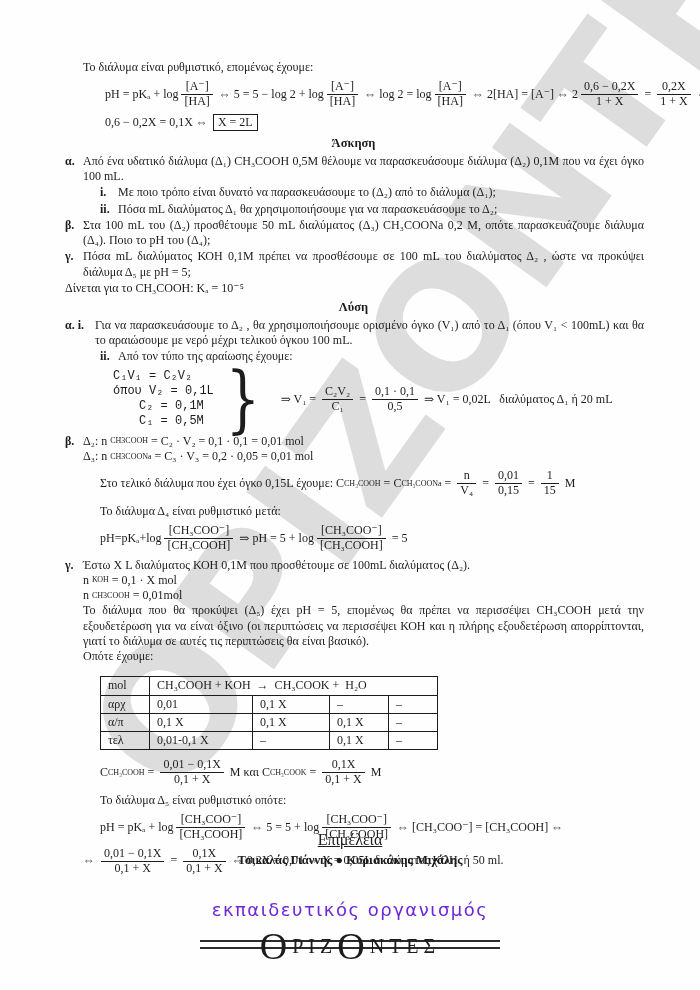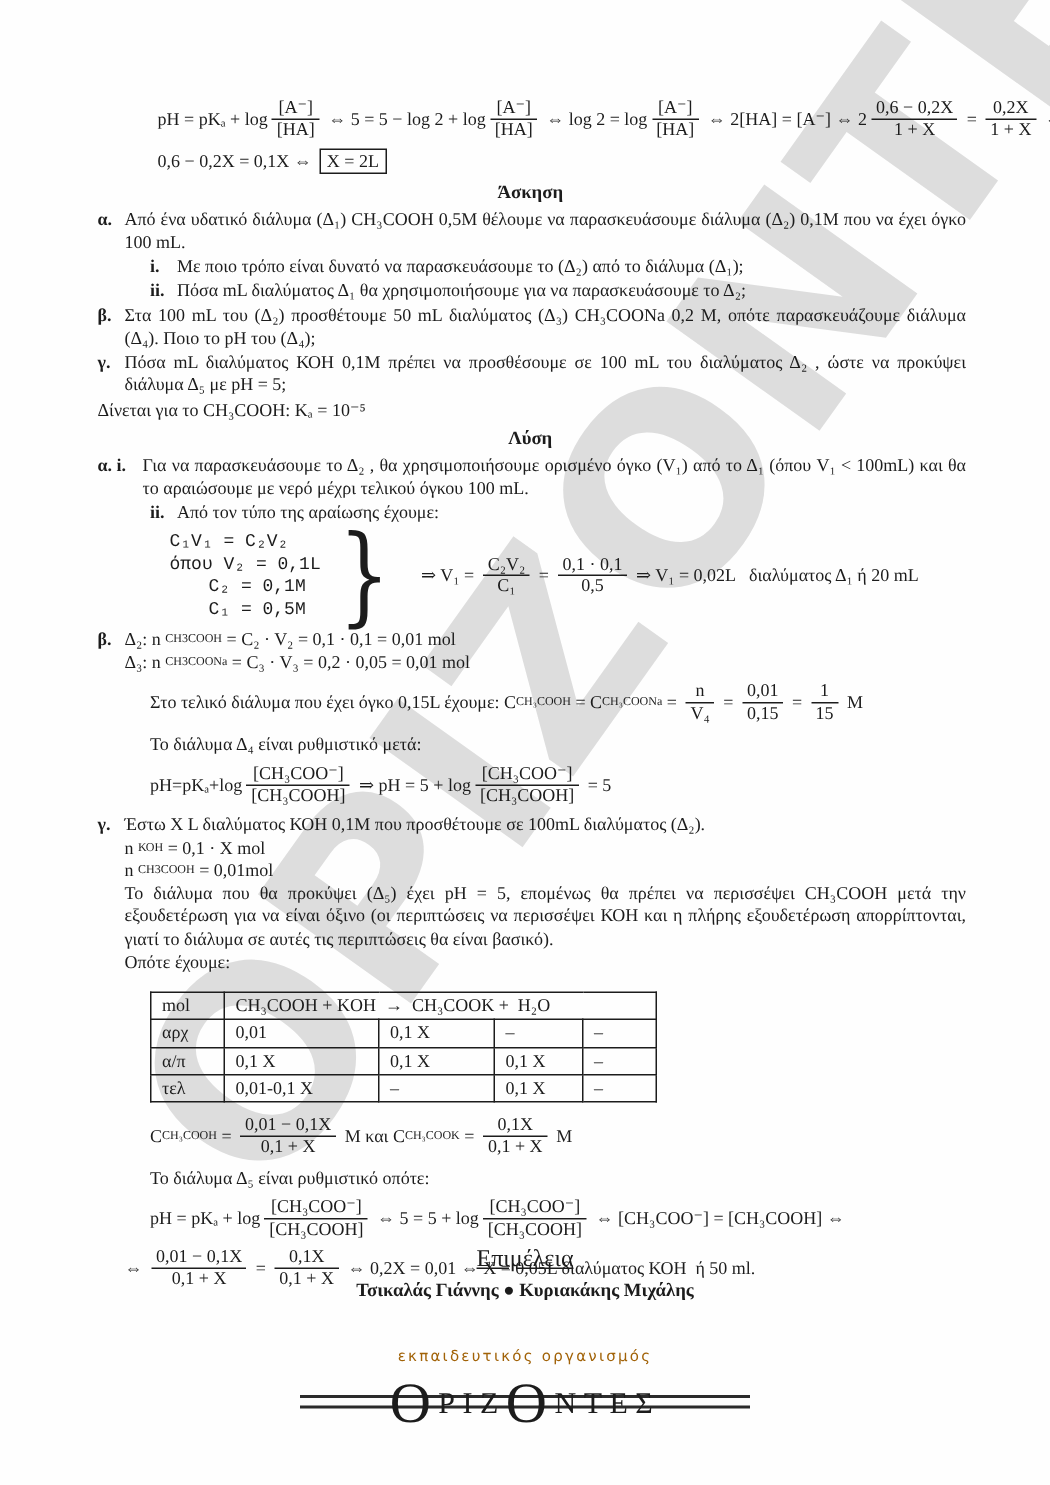--- a/index.html
+++ b/index.html
@@ -42,39 +42,40 @@
   table.rx th,table.rx td{border:1px solid #1c1c1c;padding:1px 7px;text-align:left;font-weight:normal;}
   table.rx th{white-space:pre;}
   table.rx .rowhead{width:34px;}
   table.rx td:nth-child(2){min-width:88px;}
   table.rx td:nth-child(3){min-width:62px;}
   table.rx td:nth-child(4){min-width:44px;}
   table.rx td:nth-child(5){min-width:34px;}
   .footer{position:absolute;left:0;right:0;top:830px;z-index:1;text-align:center;}
   .ed-title{font-weight:normal;text-decoration:underline;font-size:16px;margin:0;}
   .ed-names{font-weight:bold;font-size:12.5px;margin:3px 0 0 0;}
-  .org-label{font-family:"DejaVu Sans","Liberation Sans",sans-serif;font-size:10px;letter-spacing:1.5px;color:#a16207;margin:30px 0 0 0;}
+  .org-label{font-family:"DejaVu Sans","Liberation Sans",sans-serif;font-size:18px;letter-spacing:1.5px;color:#6d28d9;margin:30px 0 0 0;}
   .logo{position:relative;width:300px;margin:2px auto 0;height:44px;}
   .logo .hline{position:absolute;left:0;right:0;height:2px;background:#2b2b2b;}
   .logo .l1{top:16px;}
   .logo .l2{top:23px;}
   .logo .word{position:relative;display:flex;justify-content:center;align-items:center;letter-spacing:5px;color:#1c1c1c;}
   .logo .word span{line-height:44px;}
   .logo .sm{font-size:20px;}
   .logo .bg{font-size:38px;}
 </style>
 </head>
 <body>
 
 <div class="page">
 
   <div class="watermark">ΟΡΙΖΟΝΤΕΣ</div>
 
   <div class="content">
 
+    <p class="line">Το διάλυμα είναι ρυθμιστικό, επομένως έχουμε:</p>
 
     <div class="eq ind"><span class="ft">pH = pKₐ + log</span><span class="frac"><span class="num">[A⁻]</span><span class="den">[HA]</span></span><span class="ft"> ⇔ 5 = 5 − log 2 + log</span><span class="frac"><span class="num">[A⁻]</span><span class="den">[HA]</span></span><span class="ft"> ⇔ log 2 = log</span><span class="frac"><span class="num">[A⁻]</span><span class="den">[HA]</span></span><span class="ft"> ⇔ 2[HA] = [A⁻] ⇔ 2</span><span class="frac"><span class="num">0,6 − 0,2X</span><span class="den">1 + X</span></span><span class="ft"> = </span><span class="frac"><span class="num">0,2X</span><span class="den">1 + X</span></span><span class="ft"> ⇔</span></div>
     <div class="eq ind"><span class="ft">0,6 − 0,2X = 0,1X ⇔ </span><span class="boxed">X = 2L</span></div>
 
     <h3 class="center">Άσκηση</h3>
 
     <div class="item">
       <span class="lbl">α.</span>
       <div class="body jtext">Από ένα υδατικό διάλυμα (Δ₁) CH₃COOH  0,5M θέλουμε να παρασκευάσουμε διάλυμα (Δ₂) 0,1M που να έχει όγκο 100 mL.</div>
     </div>

